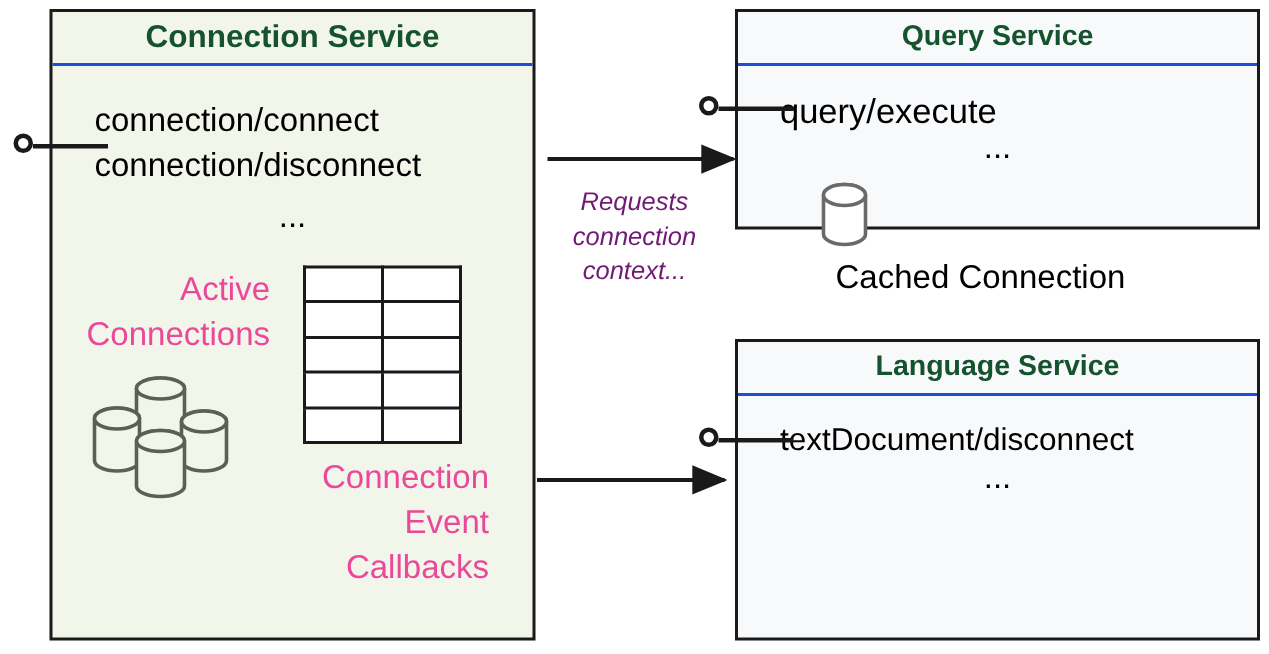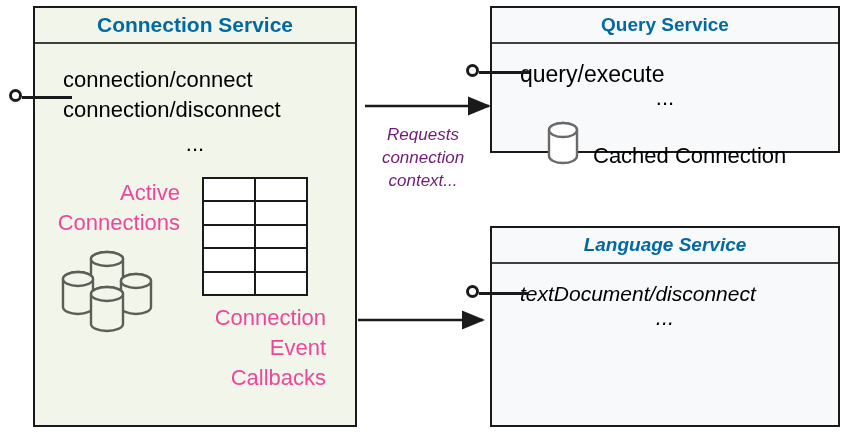--- a/index.html
+++ b/index.html
@@ -37,33 +37,32 @@
     width: 350px;
     height: 147px;
     background: #f8f9fb;
   }
   .comp-lang {
     left: 490px;
     top: 226px;
     width: 350px;
     height: 201px;
     background: #f8f9fb;
-    font-style: italic;
   }
 
   .comp-header {
     position: absolute;
     left: 0;
     top: 0;
     width: 100%;
     box-sizing: border-box;
-    border-bottom: 2px solid #404040;
+    border-bottom: 2px solid #1d4ed8;
     text-align: center;
     font-weight: bold;
-    color: #0369a1;
+    color: #14532d;
   }
   .comp-conn .comp-header {
     height: 36px;
     line-height: 34px;
     font-size: 21px;
   }
   .comp-query .comp-header,
   .comp-lang .comp-header {
     height: 36px;
     line-height: 34px;
@@ -170,21 +169,22 @@
     left: 53px;
     top: 246px;
     width: 118px;
     height: 90px;
   }
 
   
   .artifact-row {
     position: absolute;
     display: flex;
-    align-items: flex-end;
+    align-items: flex-start;
+    flex-direction: column;
   }
   .artifact-row .cap {
     color: #000000;
     font-size: 22px;
     line-height: 28px;
     text-align: center;
     margin-left: 12px;
     white-space: pre-line;
   }
 

